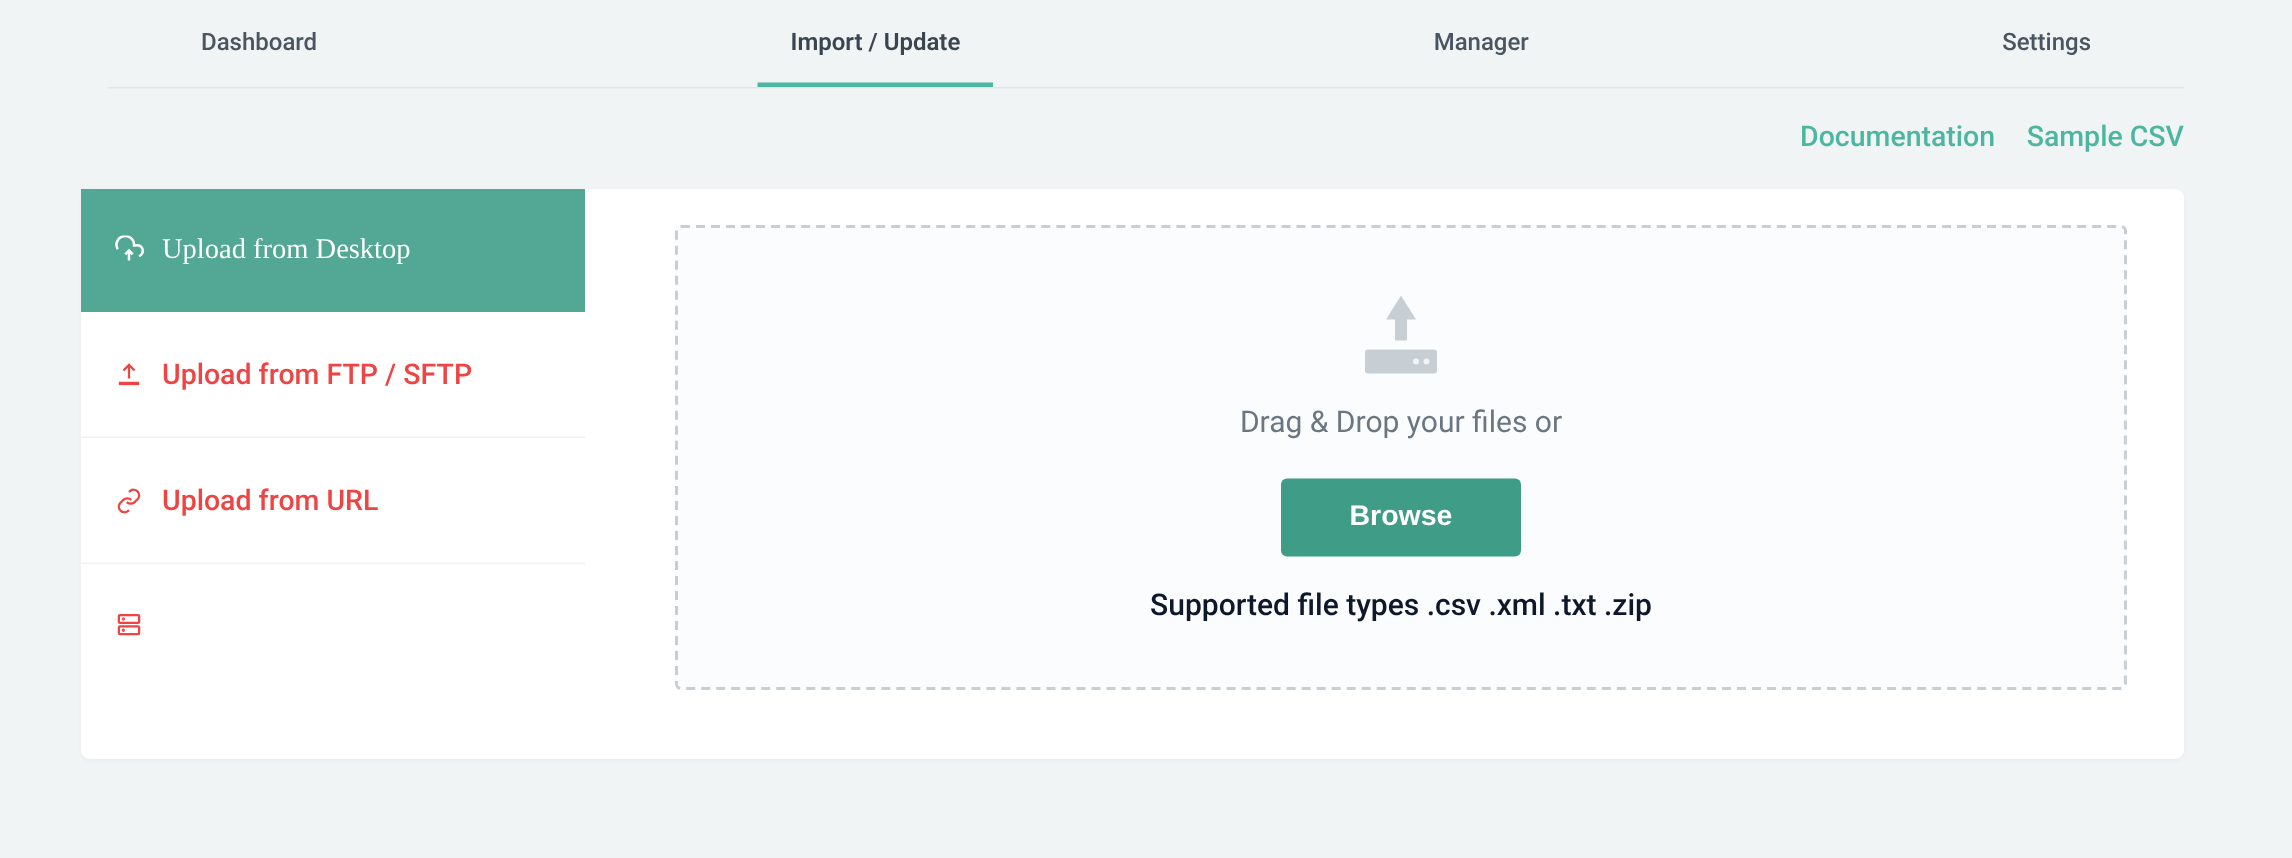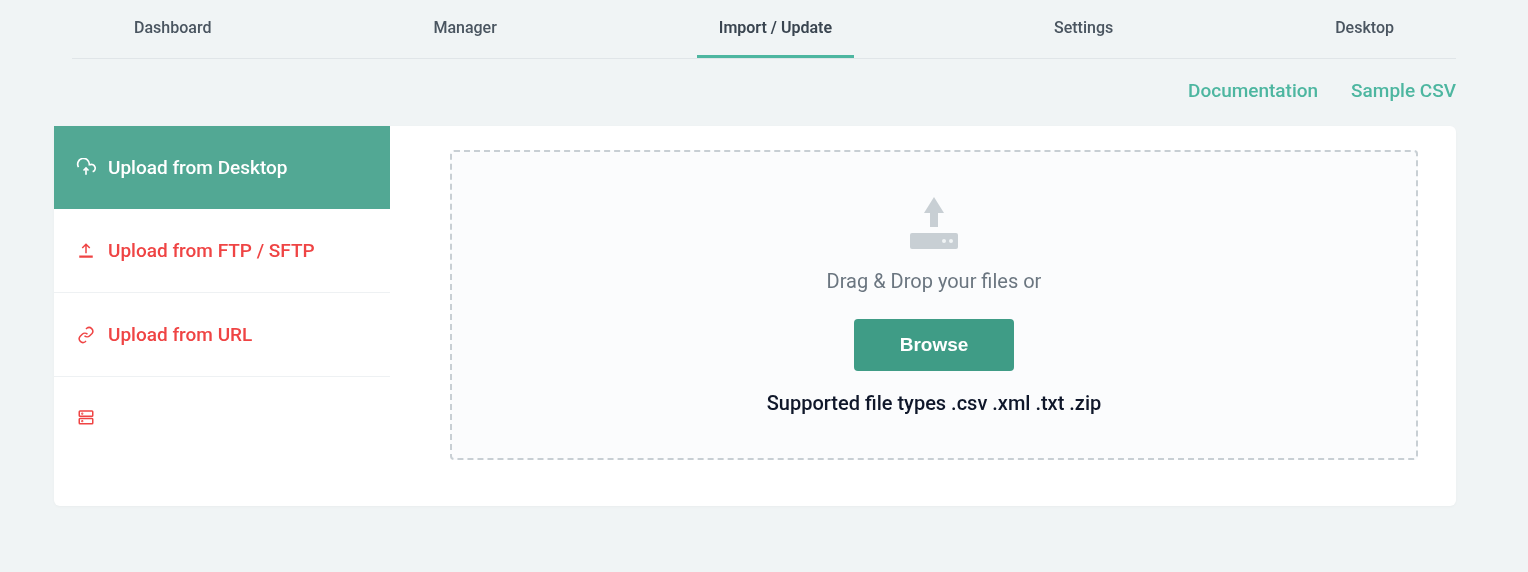--- a/index.html
+++ b/index.html
@@ -32,21 +32,21 @@
       font-weight: 500;
     }
     .tab.active {
       border-bottom-color: #4db6a0;
       font-weight: 600;
       color: #3a4550;
     }
     .links-row {
       display: flex;
       justify-content: flex-end;
-      gap: 33px;
+      gap: 21px;
       padding: 20px 0 24px 0;
     }
     .link {
       color: #4db6a0;
       font-size: 19px;
       cursor: pointer;
       font-weight: 500;
     }
     .main-panel {
       background: #fff;
@@ -68,20 +68,21 @@
       font-size: 19px;
       color: #ef4444;
       cursor: pointer;
       border-bottom: 1px solid #eef1f3;
       font-weight: 500;
     }
     .sidebar-item.active {
       background: #52a894;
       color: #fff;
       border-bottom: none;
+      font-family: Liberation Serif, serif;
     }
     .sidebar-item:last-child {
       border-bottom: none;
     }
     .sidebar-item .icon {
       width: 20px;
       height: 20px;
       display: inline-flex;
       align-items: center;
       justify-content: center;
@@ -125,24 +126,23 @@
       font-size: 20px;
       font-weight: 500;
     }
   </style>
 </head>
 <body>
 
 <div class="container">
   <div class="tabs">
     <div class="tab">Dashboard</div>
+    <div class="tab active">Import / Update</div>
     <div class="tab">Manager</div>
-    <div class="tab active">Import / Update</div>
     <div class="tab">Settings</div>
-    <div class="tab">Desktop</div>
   </div>
 
   <div class="links-row">
     <span class="link">Documentation</span>
     <span class="link">Sample CSV</span>
   </div>
 
   <div class="main-panel">
     <div class="sidebar">
       <div class="sidebar-item active">

